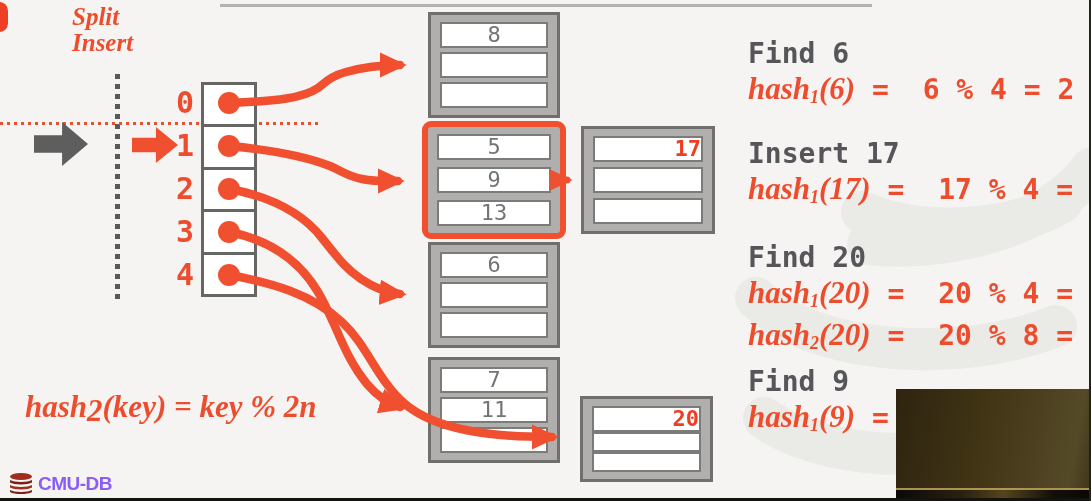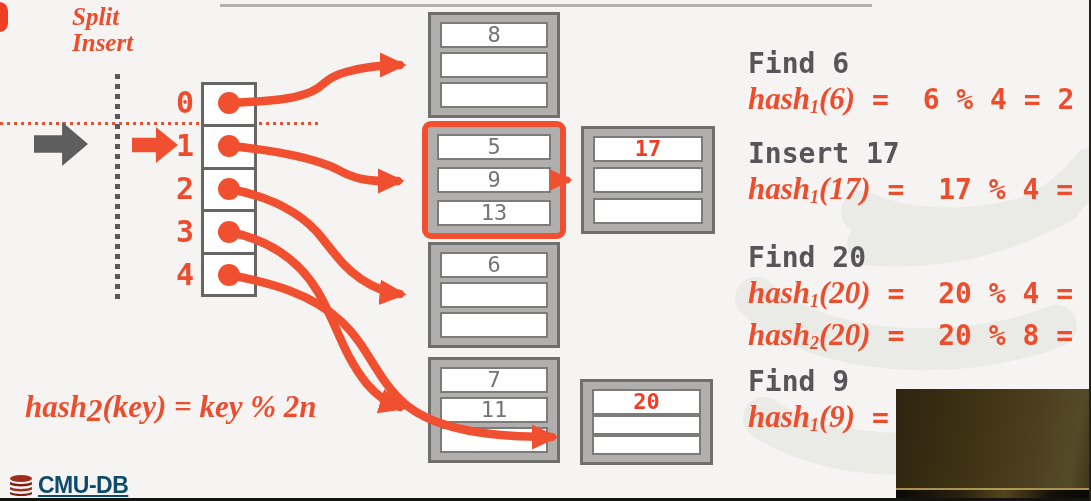--- a/index.html
+++ b/index.html
@@ -64,21 +64,21 @@
     z-index:2; background:#b0afad; border:3px solid #6f6f6e;
     display:flex; flex-direction:column; justify-content:space-between;
     padding:7px 9px;
   }
   .bucket.highlight { border:6px solid #f0502f; border-radius:9px; }
   .cell {
     height:26px; background:#fff; border:2px solid #7b7b7a;
     font-family:"DejaVu Sans Mono", monospace; font-size:22px; line-height:22px;
     color:#737478; text-align:center;
   }
-  .cell.val-orange { color:#ee3d23; font-weight:bold; }
+  .cell.val-orange { color:#ee3d23; font-weight:bold;text-align:right; }
 
   
   .links { position:absolute; left:0; top:0; z-index:3; pointer-events:none; }
 
   
   .ann-block { left:748px; z-index:4; }
   .ann-title {
     font-family:"DejaVu Sans Mono", monospace; font-weight:bold;
     font-size:28px; line-height:36px; color:#56565a; white-space:pre;
   }
@@ -94,21 +94,21 @@
   }
 
   
   .legend-line { left:25px; z-index:4; white-space:pre; }
   .legend-line .serif { font-size:31px; }
 
   
   .logo { left:8px; top:472px; z-index:4; display:flex; align-items:center; gap:3px; }
   .logo-text {
     font-family:"Liberation Sans", sans-serif; font-weight:bold;
-    font-size:23px; color:#0c4a6e; letter-spacing:-0.5px;text-decoration:underline;
+    font-size:19px; color:#8b5cf6; letter-spacing:-0.5px;
   }
 
   
   .webcam {
     left:896px; top:389px; width:195px; height:112px; z-index:8;
     background:linear-gradient(100deg,#2e2410 0%,#3f3314 40%,#4c4020 70%,#554a28 88%,#3d3318 100%);
   }
   .webcam::after {
     content:""; position:absolute; left:0; bottom:0; width:100%; height:13px;
     background:
@@ -180,21 +180,21 @@
     <div class="cell"></div>
     <div class="cell"></div>
   </div>
 
   <div class="abs bucket" style="left:428px;top:357px;width:132px;height:106px">
     <div class="cell">7</div>
     <div class="cell">11</div>
     <div class="cell"></div>
   </div>
 
-  <div class="abs bucket" style="left:580px;top:379px;width:133px;height:86px">
+  <div class="abs bucket" style="left:580px;top:396px;width:133px;height:86px">
     <div class="cell val-orange">20</div>
     <div class="cell"></div>
     <div class="cell"></div>
   </div>
 
   <svg class="links" width="1091" height="501" viewBox="0 0 1091 501">
     <defs>
       <marker id="ah" markerWidth="3.4" markerHeight="3.4" refX="2.4" refY="1.5" orient="auto">
         <path d="M0,0 L3.2,1.5 L0,3 z" fill="#f0502f"></path>
       </marker>
@@ -209,21 +209,21 @@
     </g>
     <g fill="#f0502f">
       <circle cx="229" cy="103" r="11"></circle>
       <circle cx="229" cy="146" r="11"></circle>
       <circle cx="229" cy="189" r="11"></circle>
       <circle cx="229" cy="232" r="11"></circle>
       <circle cx="229" cy="275" r="11"></circle>
     </g>
   </svg>
 
-  <div class="abs ann-block" style="top:46px">
+  <div class="abs ann-block" style="top:36px">
     <div class="ann-title">Find 6</div>
     <div class="ann-line"><span class="serif">hash</span><sub class="serif">1</sub><span class="serif">(6)</span><span class="mono-rest"> =  6 % 4 = 2</span></div>
   </div>
 
   <div class="abs ann-block" style="top:136px">
     <div class="ann-title">Insert 17</div>
     <div class="ann-line"><span class="serif">hash</span><sub class="serif">1</sub><span class="serif">(17)</span><span class="mono-rest"> =  17 % 4 = 1</span></div>
   </div>
 
   <div class="abs ann-block" style="top:240px">

